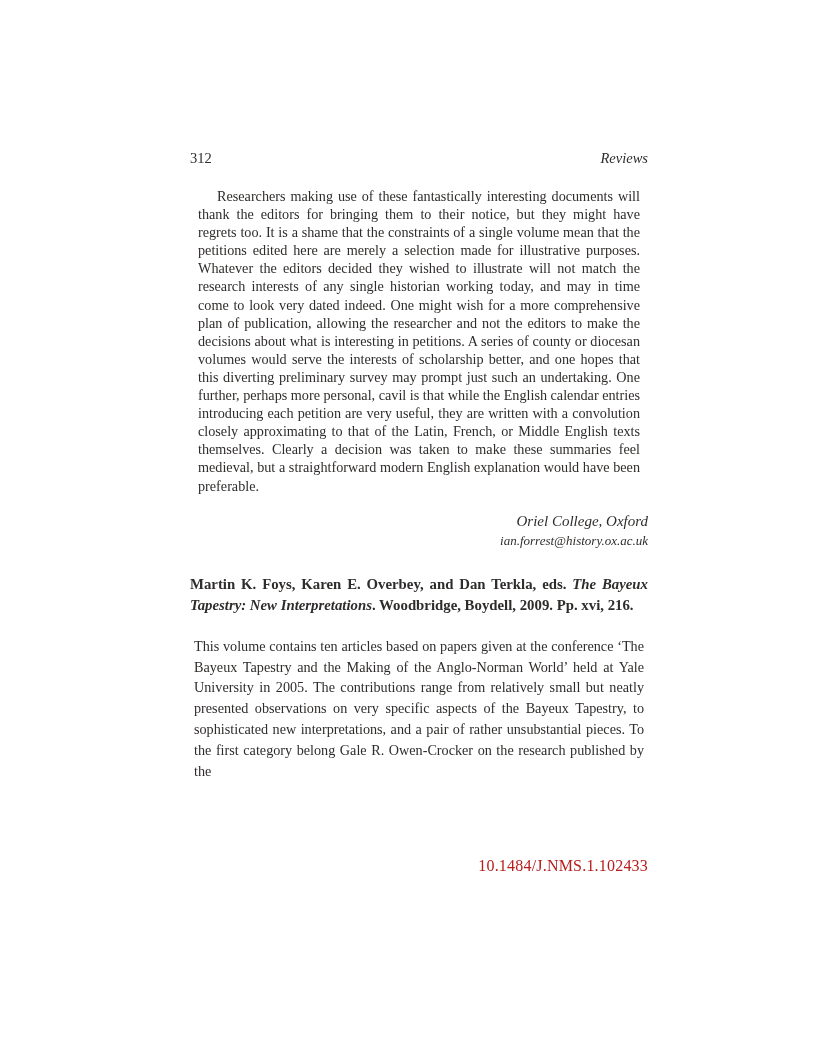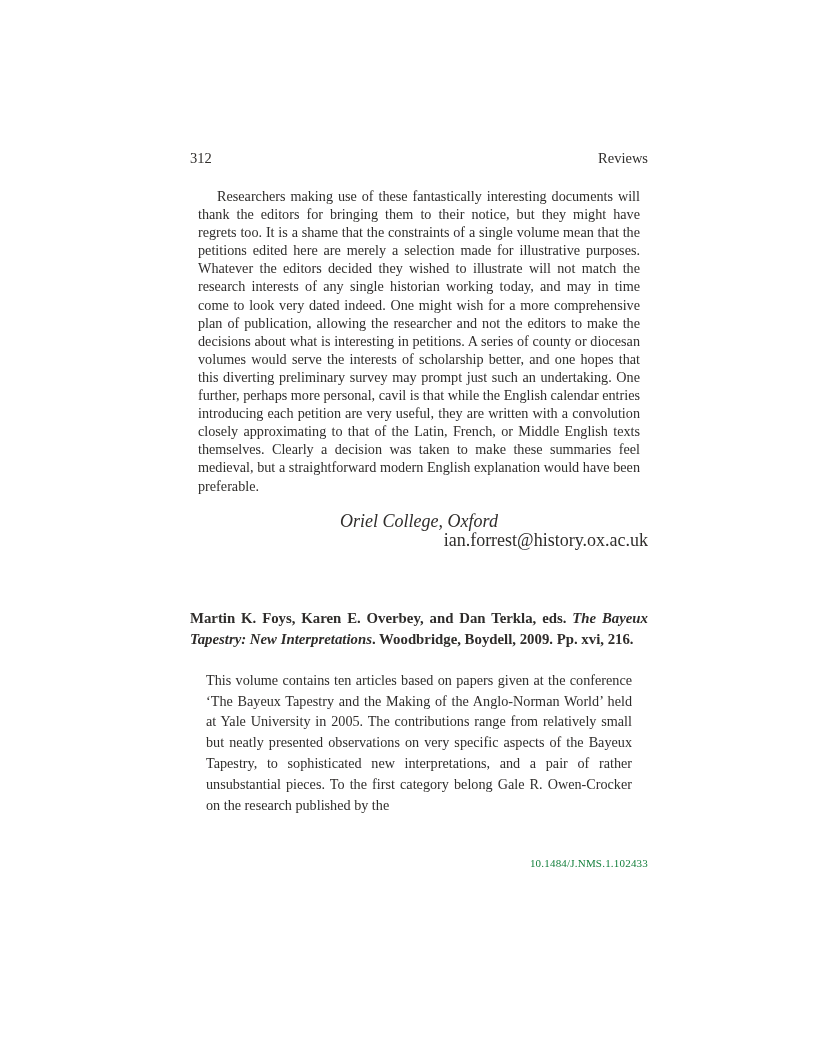--- a/index.html
+++ b/index.html
@@ -26,20 +26,21 @@
     display: flex;
     justify-content: space-between;
     align-items: baseline;
     font-size: 14.5px;
     line-height: 16px;
   }
   .running-header .folio {
     font-style: normal;
   }
   .running-header .head {
+    font-style: italic;
     margin-left: 40px;
   }
   .body-para {
     margin: 8px;
     text-align: justify;
     font-size: 14.2px;
     line-height: 18.1px;
   }
   .body-para.first {
     margin-top: 21px;
@@ -51,49 +52,49 @@
     margin-top: 17px;
     text-align: right;
     line-height: 19.5px;
   }
   .sig-name {
     font-size: 12.6px;
     letter-spacing: 0.9px;
   }
   .sig-affiliation {
     font-style: italic;
-    font-size: 18px;
-    text-align: center;
+    font-size: 15px;
   }
   .sig-email {
-    font-size: 18px;
+    font-size: 13px;
+    font-style: italic;
   }
   .review-heading {
-    margin-top: 57px;
+    margin-top: 23px;
     font-weight: bold;
     font-size: 14.8px;
     line-height: 21px;
     text-align: justify;
   }
   .review-heading .title-italic {
     font-style: italic;
   }
   .review-body {
-    margin: 16px;
+    margin: 4px;
     margin-top: 20px;
     text-align: justify;
     font-size: 14.2px;
     line-height: 20.9px;
   }
   .doi-footer {
     position: absolute;
     top: 857px;
     right: 168px;
-    font-size: 11px;
-    color: #15803d;
+    font-size: 16px;
+    color: #b91c1c;
     letter-spacing: 0.2px;
   }
 </style>
 </head>
 <body>
 
 <div class="page">
   <div class="content">
 
     <div class="running-header">

